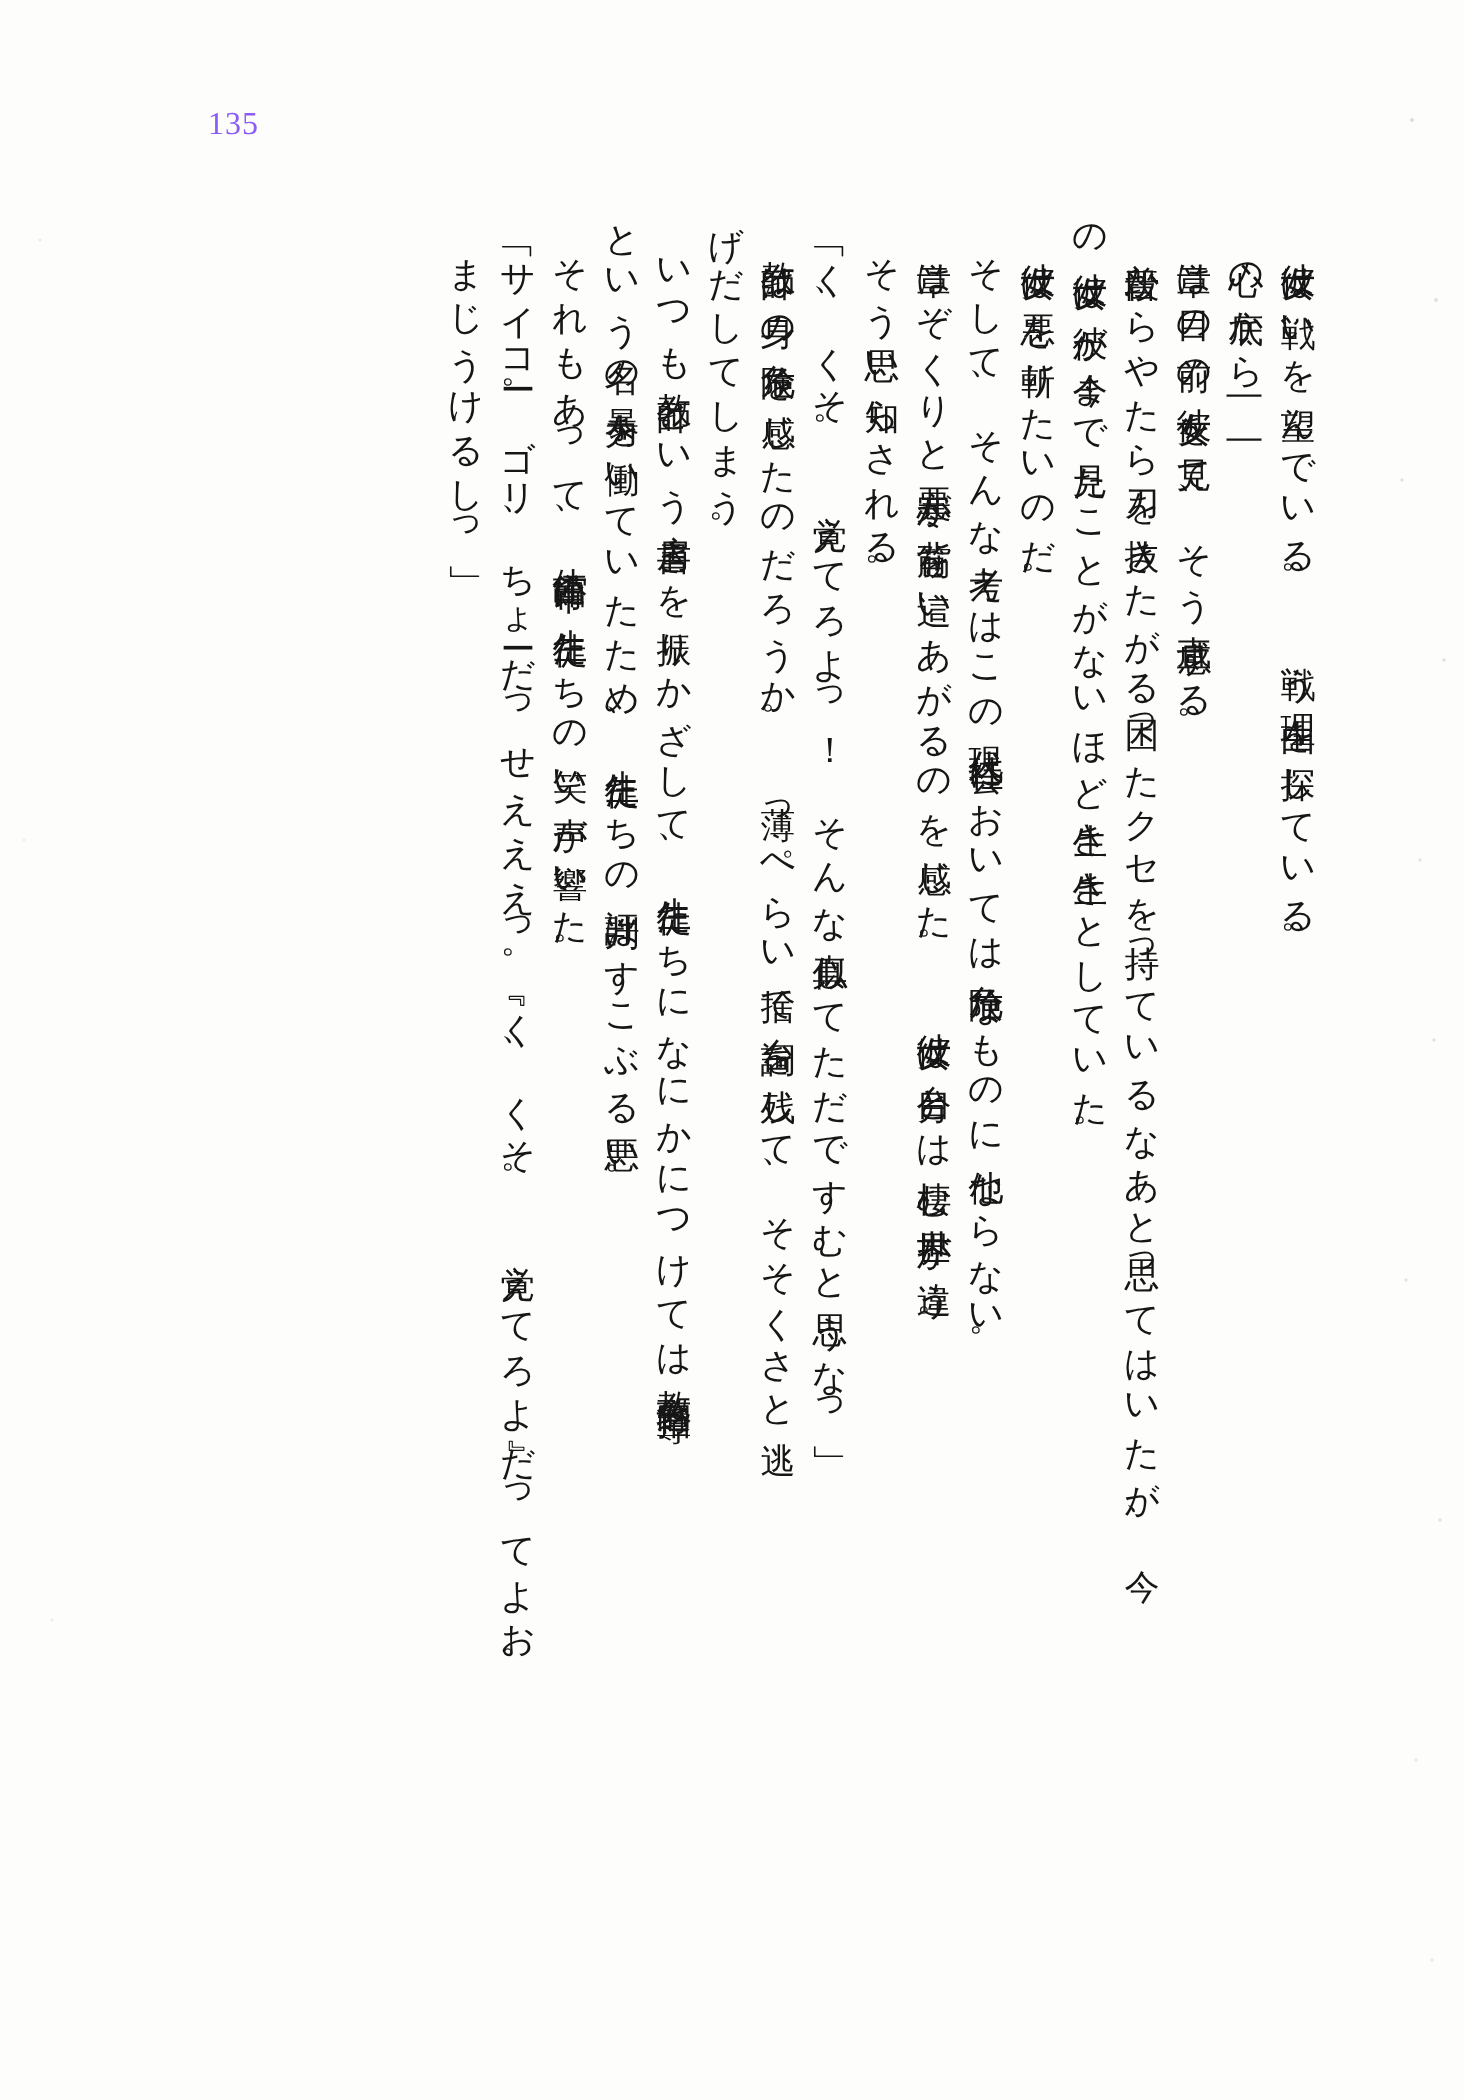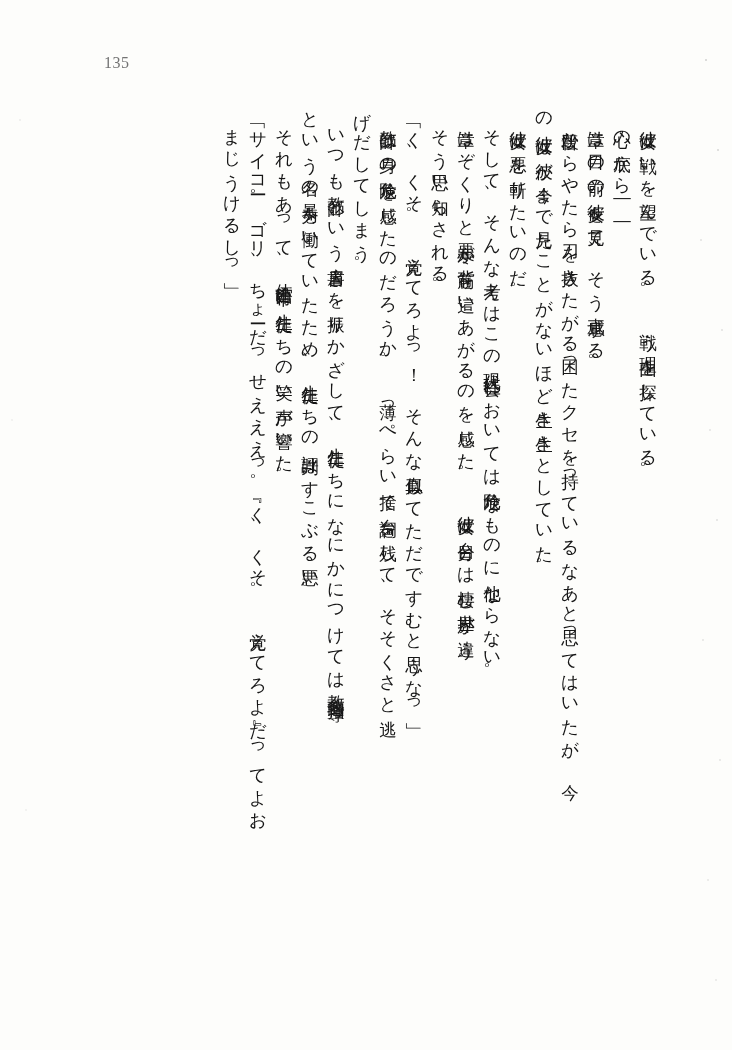--- a/index.html
+++ b/index.html
@@ -46,21 +46,21 @@
       radial-gradient(circle at 26px 810px, rgba(120,120,120,0.10) 0.6px, transparent 1.1px);
   }
 
   
   .page-number {
     position: absolute;
     left: 104px;
     top: 54px;
     font-size: 16px;
     letter-spacing: 0.5px;
-    color: #737373;
+    color: #8b5cf6;
   }
 
   
   .text-block {
     position: absolute;
     top: 100px;
     left: 70px;
     right: 76px;
     height: 830px;
     display: flex;

